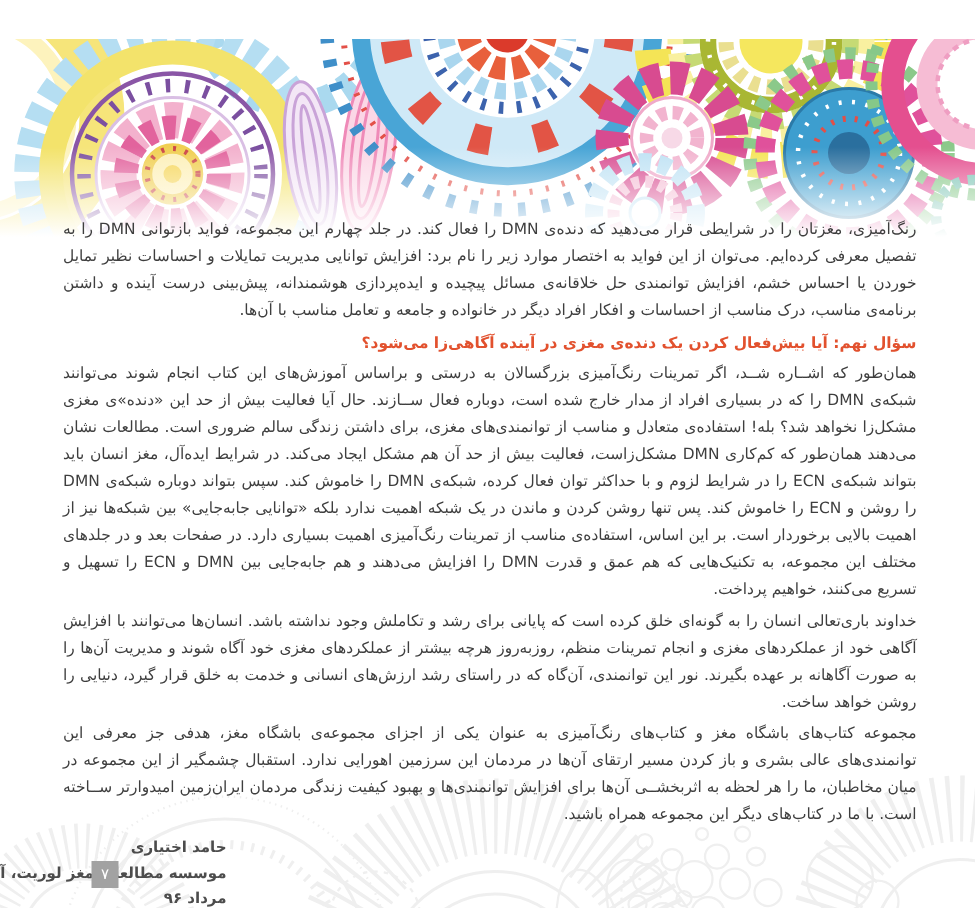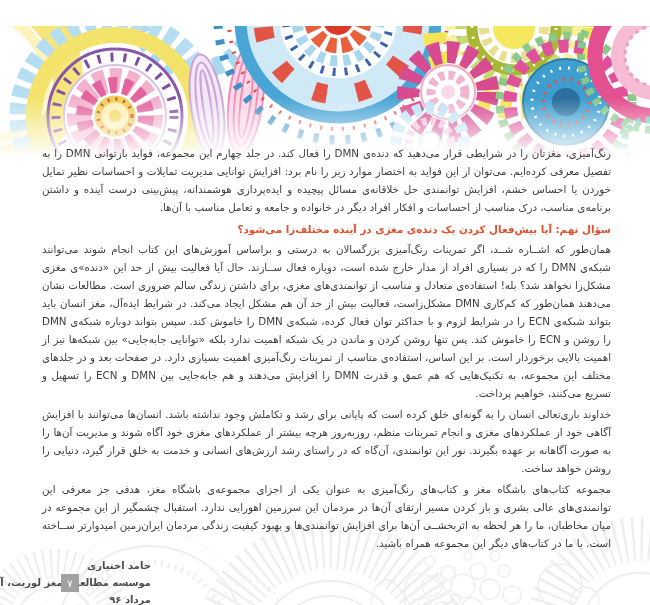--- a/index.html
+++ b/index.html
@@ -173,21 +173,21 @@
       <circle cx="55" cy="135" r="62" stroke-width="30" stroke-dasharray="2 5"></circle>
       <circle cx="55" cy="135" r="40" stroke-width="2"></circle>
       <circle cx="250" cy="120" r="30" stroke-width="1.5" stroke-dasharray="3 4"></circle>
       <circle cx="560" cy="95" r="22" stroke-width="1.5"></circle>
       <circle cx="585" cy="110" r="14" stroke-width="1.5"></circle>
     </g>
   </svg>
 
   <div class="body-text">
     <p>رنگ‌آمیزی، مغزتان را در شرایطی قرار می‌دهید که دنده‌ی DMN را فعال کند. در جلد چهارم این مجموعه، فواید بازتوانی DMN را به تفصیل معرفی کرده‌ایم. می‌توان از این فواید به اختصار موارد زیر را نام برد: افزایش توانایی مدیریت تمایلات و احساسات نظیر تمایل خوردن یا احساس خشم، افزایش توانمندی حل خلاقانه‌ی مسائل پیچیده و ایده‌پردازی هوشمندانه، پیش‌بینی درست آینده و داشتن برنامه‌ی مناسب، درک مناسب از احساسات و افکار افراد دیگر در خانواده و جامعه و تعامل مناسب با آن‌ها.</p>
-    <div class="q-heading">سؤال نهم: آیا بیش‌فعال کردن یک دنده‌ی مغزی در آینده مختلف‌زا می‌شود؟</div>
+    <div class="q-heading">سؤال نهم: آیا بیش‌فعال کردن یک دنده‌ی مغزی در آینده آگاهی‌زا می‌شود؟</div>
     <p>همان‌طور که اشــاره شــد، اگر تمرینات رنگ‌آمیزی بزرگسالان به درستی و براساس آموزش‌های این کتاب انجام شوند می‌توانند شبکه‌ی DMN را که در بسیاری افراد از مدار خارج شده است، دوباره فعال ســازند. حال آیا فعالیت بیش از حد این «دنده»ی مغزی مشکل‌زا نخواهد شد؟ بله! استفاده‌ی متعادل و مناسب از توانمندی‌های مغزی، برای داشتن زندگی سالم ضروری است. مطالعات نشان می‌دهند همان‌طور که کم‌کاری DMN مشکل‌زاست، فعالیت بیش از حد آن هم مشکل ایجاد می‌کند. در شرایط ایده‌آل، مغز انسان باید بتواند شبکه‌ی ECN را در شرایط لزوم و با حداکثر توان فعال کرده، شبکه‌ی DMN را خاموش کند. سپس بتواند دوباره شبکه‌ی DMN را روشن و ECN را خاموش کند. پس تنها روشن کردن و ماندن در یک شبکه اهمیت ندارد بلکه «توانایی جابه‌جایی» بین شبکه‌ها نیز از اهمیت بالایی برخوردار است. بر این اساس، استفاده‌ی مناسب از تمرینات رنگ‌آمیزی اهمیت بسیاری دارد. در صفحات بعد و در جلدهای مختلف این مجموعه، به تکنیک‌هایی که هم عمق و قدرت DMN را افزایش می‌دهند و هم جابه‌جایی بین DMN و ECN را تسهیل و تسریع می‌کنند، خواهیم پرداخت.</p>
     <p>خداوند باری‌تعالی انسان را به گونه‌ای خلق کرده است که پایانی برای رشد و تکاملش وجود نداشته باشد. انسان‌ها می‌توانند با افزایش آگاهی خود از عملکردهای مغزی و انجام تمرینات منظم، روزبه‌روز هرچه بیشتر از عملکردهای مغزی خود آگاه شوند و مدیریت آن‌ها را به صورت آگاهانه بر عهده بگیرند. نور این توانمندی، آن‌گاه که در راستای رشد ارزش‌های انسانی و خدمت به خلق قرار گیرد، دنیایی را روشن خواهد ساخت.</p>
     <p>مجموعه کتاب‌های باشگاه مغز و کتاب‌های رنگ‌آمیزی به عنوان یکی از اجزای مجموعه‌ی باشگاه مغز، هدفی جز معرفی این توانمندی‌های عالی بشری و باز کردن مسیر ارتقای آن‌ها در مردمان این سرزمین اهورایی ندارد. استقبال چشمگیر از این مجموعه در میان مخاطبان، ما را هر لحظه به اثربخشــی آن‌ها برای افزایش توانمندی‌ها و بهبود کیفیت زندگی مردمان ایران‌زمین امیدوارتر ســاخته است. با ما در کتاب‌های دیگر این مجموعه همراه باشید.</p>
 
     <div class="signature">
       <div>حامد اختیاری</div>
       <div>موسسه مطالعات مغز لوریت، آمریکا</div>
       <div>مرداد ۹۶</div>
     </div>
   </div>

